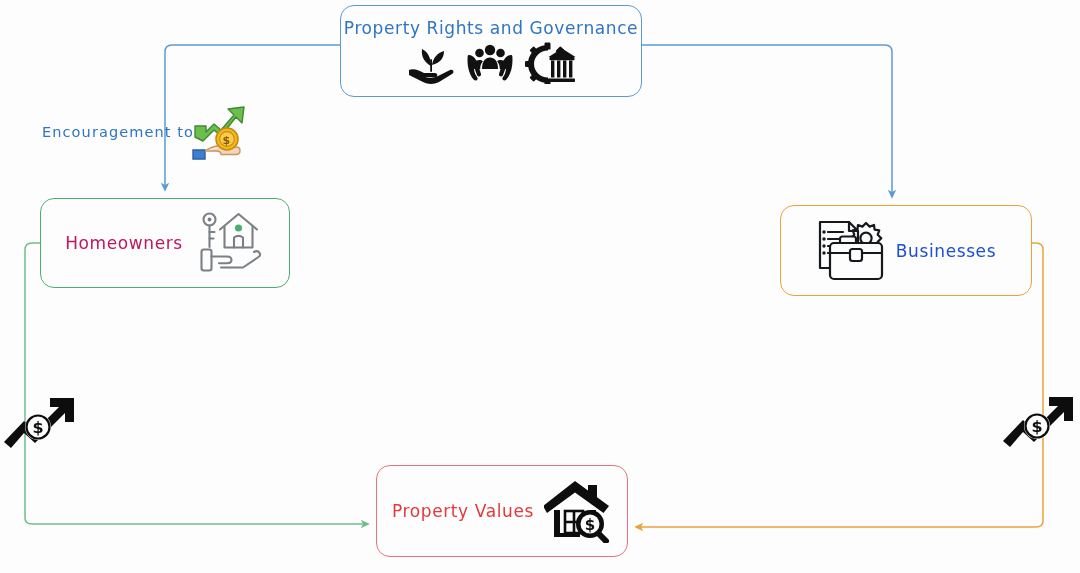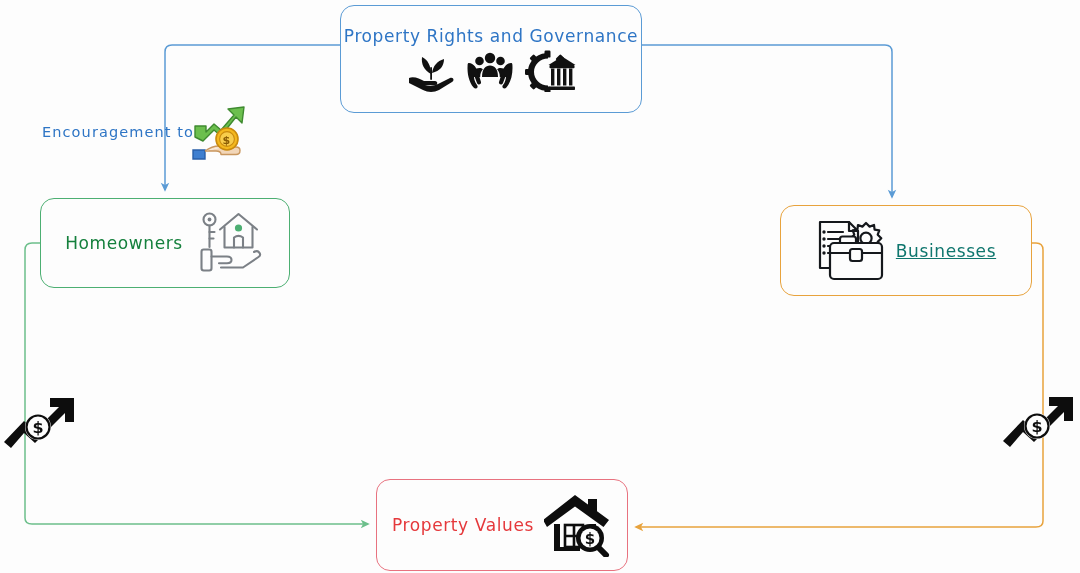--- a/index.html
+++ b/index.html
@@ -38,43 +38,43 @@
   }
   .node .label {
     font-family: "DejaVu Sans", sans-serif;
     font-size: 17px;
     letter-spacing: 0.6px;
     white-space: nowrap;
   }
 
   #node-governance {
     left: 340px; top: 5px;
-    width: 302px; height: 108px;
+    width: 302px; height: 92px;
     border: 1.6px solid #5b9bd5;
     flex-direction: column;
     gap: 4px;
   }
   #node-governance .label { color: #2e75c5; font-size: 17px; }
 
   #node-homeowners {
     left: 40px; top: 198px;
     width: 250px; height: 90px;
     border: 1.6px solid #4caf72;
   }
-  #node-homeowners .label { color: #15803d; }
+  #node-homeowners .label { color: #be185d; }
 
   #node-businesses {
     left: 780px; top: 205px;
     width: 252px; height: 91px;
     border: 1.6px solid #e8a33d;
   }
-  #node-businesses .label { color: #0f766e; text-decoration: underline; }
+  #node-businesses .label { color: #1d4ed8; }
 
   #node-property {
-    left: 376px; top: 479px;
+    left: 376px; top: 465px;
     width: 252px; height: 92px;
     border: 1.6px solid #e8727f;
   }
   #node-property .label { color: #e5383b; }
 
   
   .edge-label {
     position: absolute;
     display: flex;
     align-items: center;

